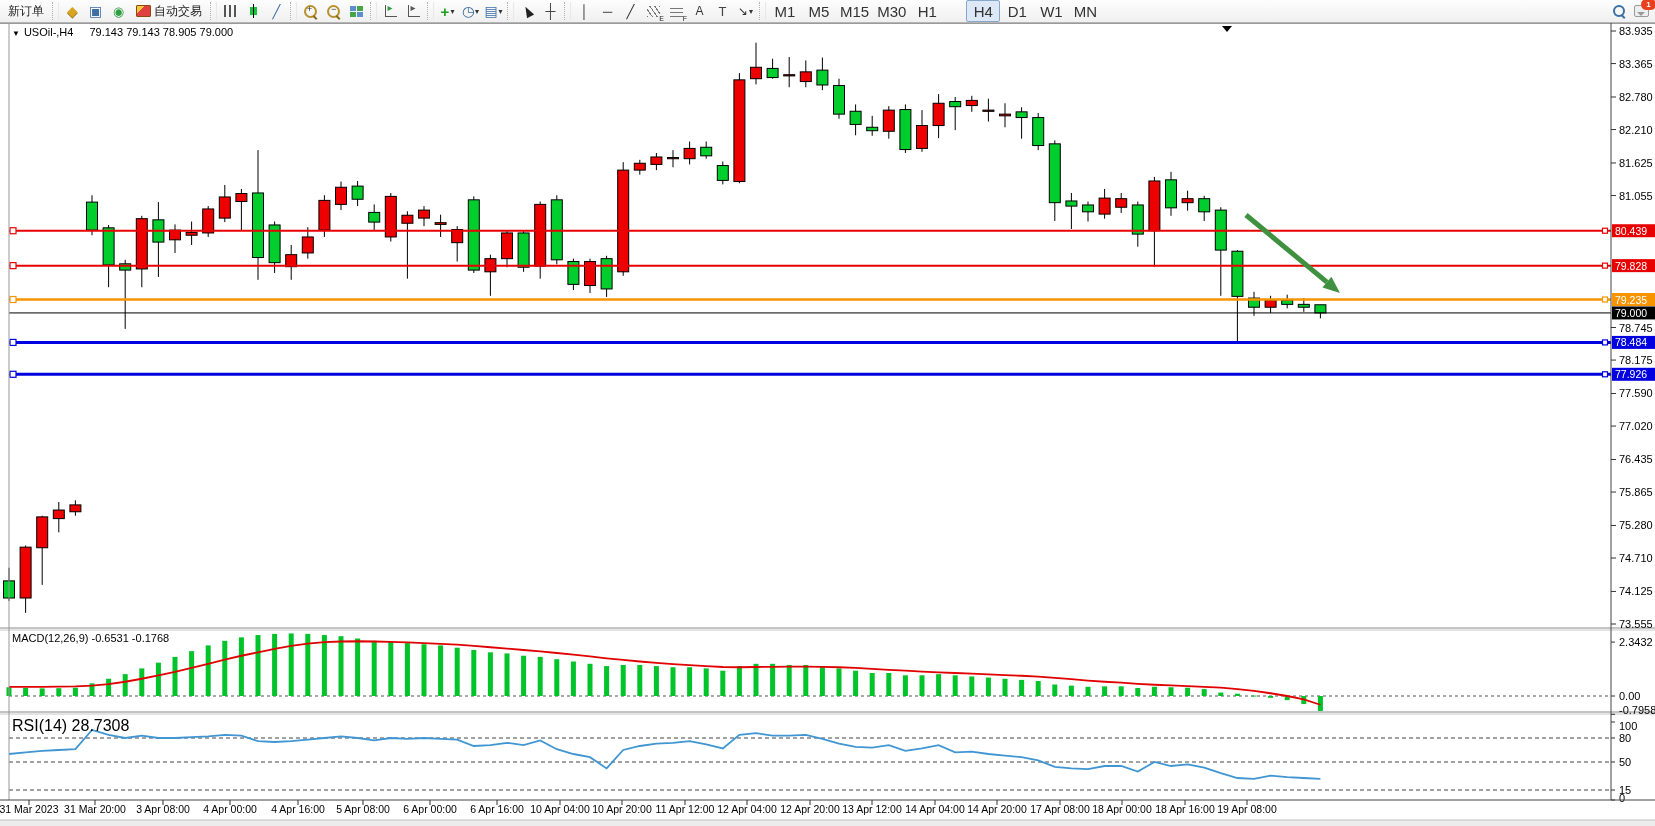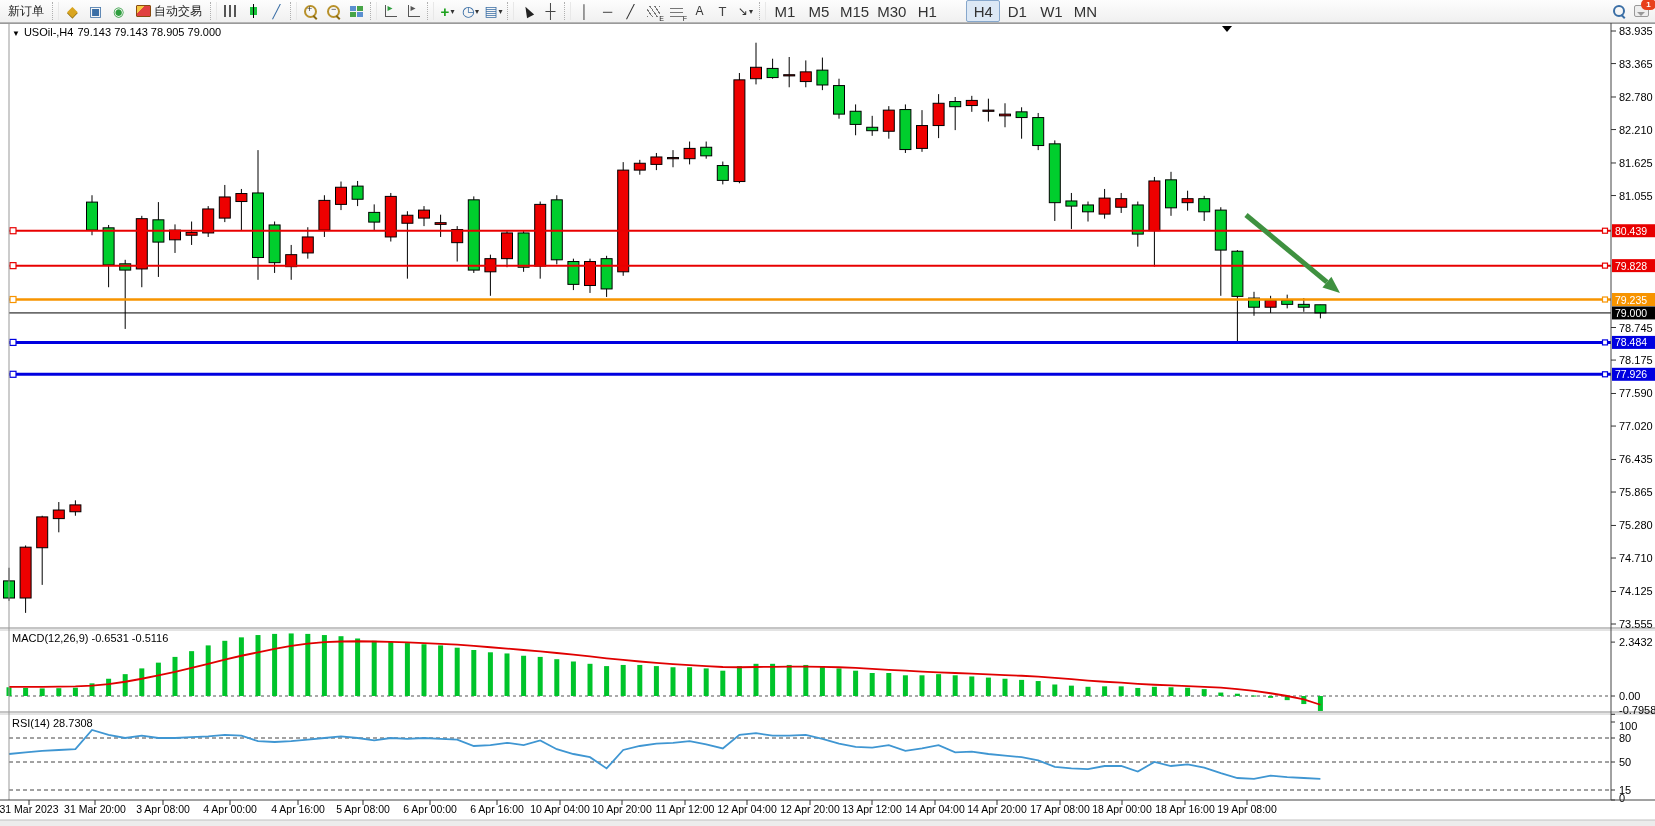--- a/index.html
+++ b/index.html
@@ -60,23 +60,23 @@
   .i-chat i{display:block;width:13px;height:10px;background:#eee;border:1px solid #999;border-radius:2px;position:relative;}
   .i-chat i::after{content:"";position:absolute;left:2px;bottom:-4px;border:4px solid transparent;border-top-color:#999;}
   .badge{position:absolute;top:-2px;right:-4px;min-width:11px;height:11px;border-radius:6px;background:#e8401c;
      color:#fff;font-size:8px;display:flex;align-items:center;justify-content:center;padding:0 2px;font-weight:bold;}
   .tf-btn{height:20px;min-width:26px;display:flex;align-items:center;justify-content:center;
      font-size:15px;color:#333;padding:0 3px;border:1px solid transparent;border-radius:2px;}
   .tf-active{border:1px solid #86a7cc;background:#dce8f5;margin-left:22px;}
   
   #chart-title{position:absolute;left: 12px;top:26px;font-size:11px;color:#000;z-index:3;}
   #chart-title .tri{font-size:8px;margin-right:4px;}
-  #chart-title .sym{margin-right:4px;}
+  #chart-title .sym{margin-right:16px;}
   #macd-label{position:absolute;left:12px;top:632px;font-size:11px;color:#000;z-index:3;}
-  #rsi-label{position:absolute;left:12px;top:717px;font-size:11px;color:#000;z-index:3;}
+  #rsi-label{position:absolute;left:12px;top:717px;font-size:16px;color:#000;z-index:3;}
   svg text{font-family:"Liberation Sans","DejaVu Sans",sans-serif;}
 </style>
 </head>
 <body>
 
 <div id="app">
   <div id="toolbar">
       <span class="tb-btn">新订单</span>
       <span class="tb-sep"></span>
       <span class="icon i-diamond">◆</span>
@@ -553,18 +553,18 @@
         <line x1="1247" y1="800" x2="1247" y2="805" stroke="#333" stroke-width="1"></line>
         <text x="1247" y="813" font-size="10.5" fill="#000" text-anchor="middle">19 Apr 08:00</text>
       </g>
       <rect x="0" y="820" width="1655" height="6" fill="#ececec"></rect>
       <line x1="0" y1="820" x2="1655" y2="820" stroke="#c0c0c0" stroke-width="1"></line>
     </svg>
   <div id="chart-title">
     <span class="tri">▼</span><span class="sym">USOil-,H4</span><span>79.143 79.143 78.905 79.000</span>
   </div>
   <div id="macd-label">
-    <span>MACD(12,26,9)</span>&nbsp;<span>-0.6531 -0.5116</span>
+    <span>MACD(12,26,9)</span>&nbsp;<span>-0.6531 -0.1768</span>
   </div>
   <div id="rsi-label">
     <span>RSI(14)</span>&nbsp;<span>28.7308</span>
   </div>
 </div>
 
 </body></html>

